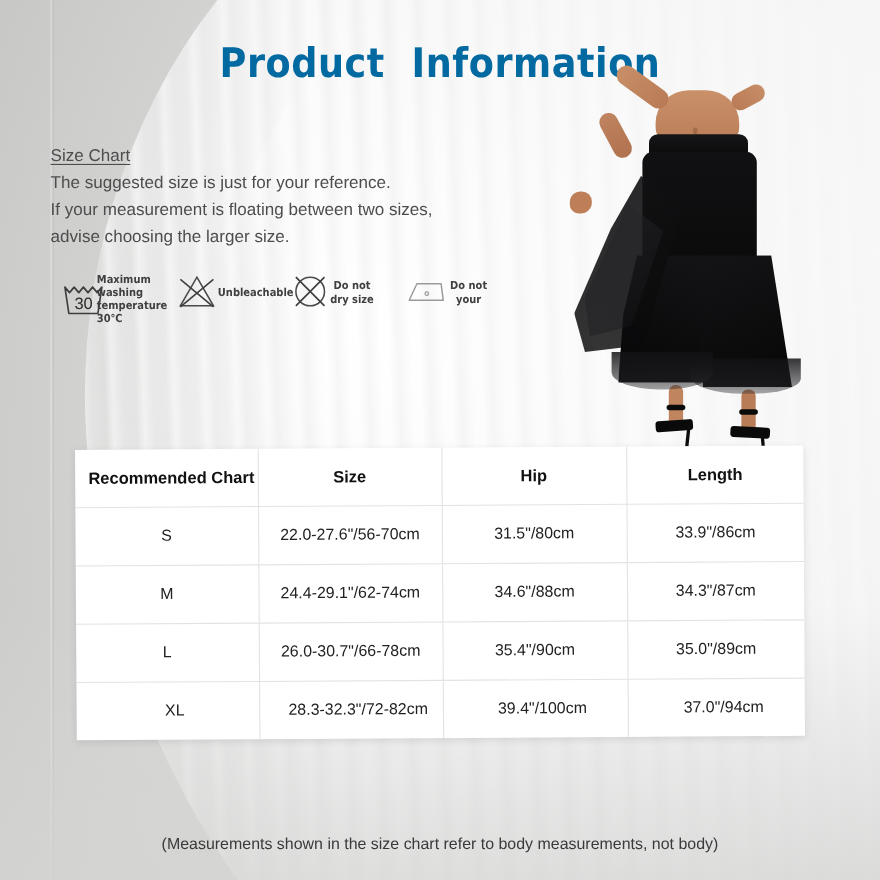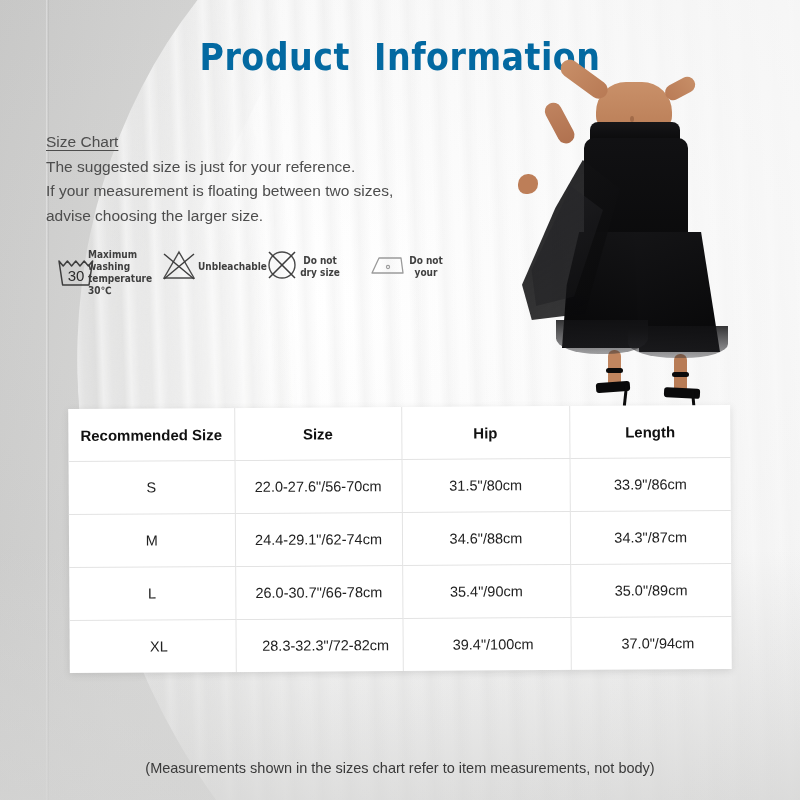--- a/index.html
+++ b/index.html
@@ -378,21 +378,21 @@
   <div class="table-wrap">
     <table class="size">
       <colgroup>
         <col class="col-size">
           <col class="col-waist">
           <col class="col-hip">
           <col>
       </colgroup>
       <thead>
         <tr>
-          <th class="c-size">Recommended Size</th>
+          <th class="c-size">Recommended Chart</th>
           <th>Size</th>
           <th>Hip</th>
           <th>Length</th>
         </tr>
       </thead>
       <tbody>
         <tr>
           <td>S</td>
           <td>22.0-27.6"/56-70cm</td>
           <td>31.5"/80cm</td>
@@ -413,15 +413,15 @@
         <tr>
           <td>XL</td>
           <td>28.3-32.3"/72-82cm</td>
           <td>39.4"/100cm</td>
           <td>37.0"/94cm</td>
         </tr>
       </tbody>
     </table>
   </div>
 
-  <div class="note">(Measurements shown in the sizes chart refer to item measurements, not body)</div>
+  <div class="note">(Measurements shown in the size chart refer to body measurements, not body)</div>
 
 </div>
 
 </body></html>

